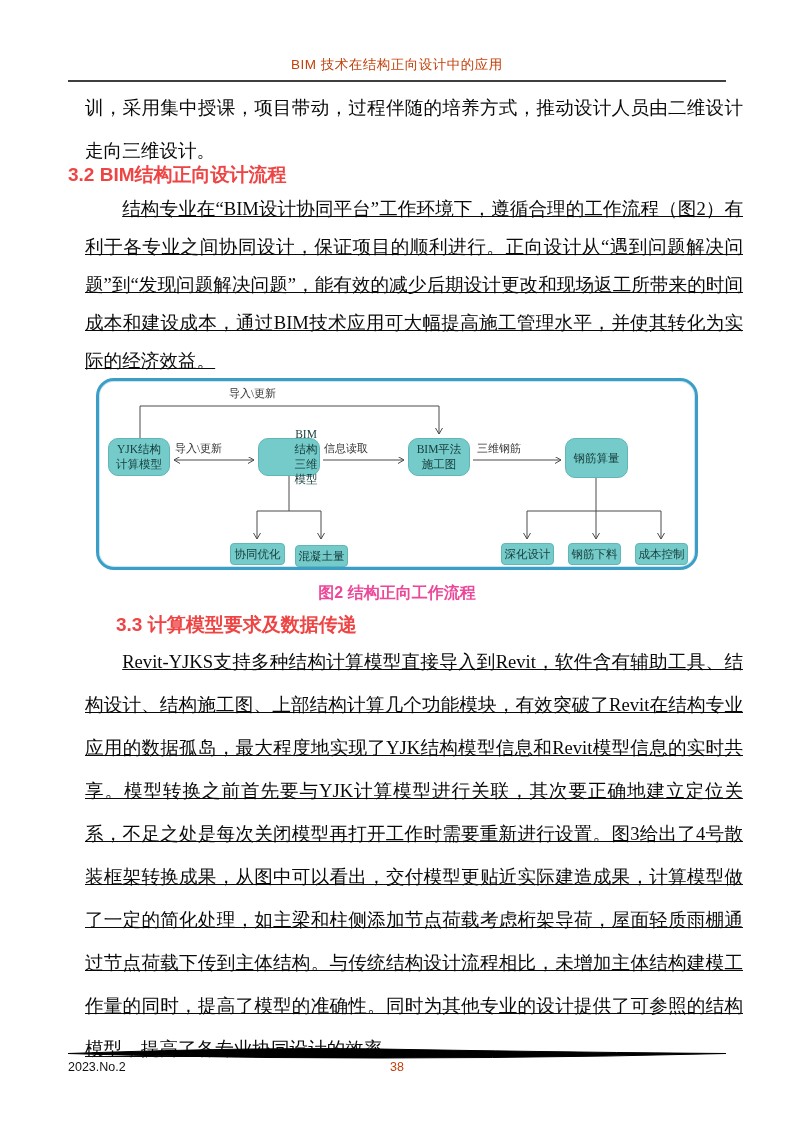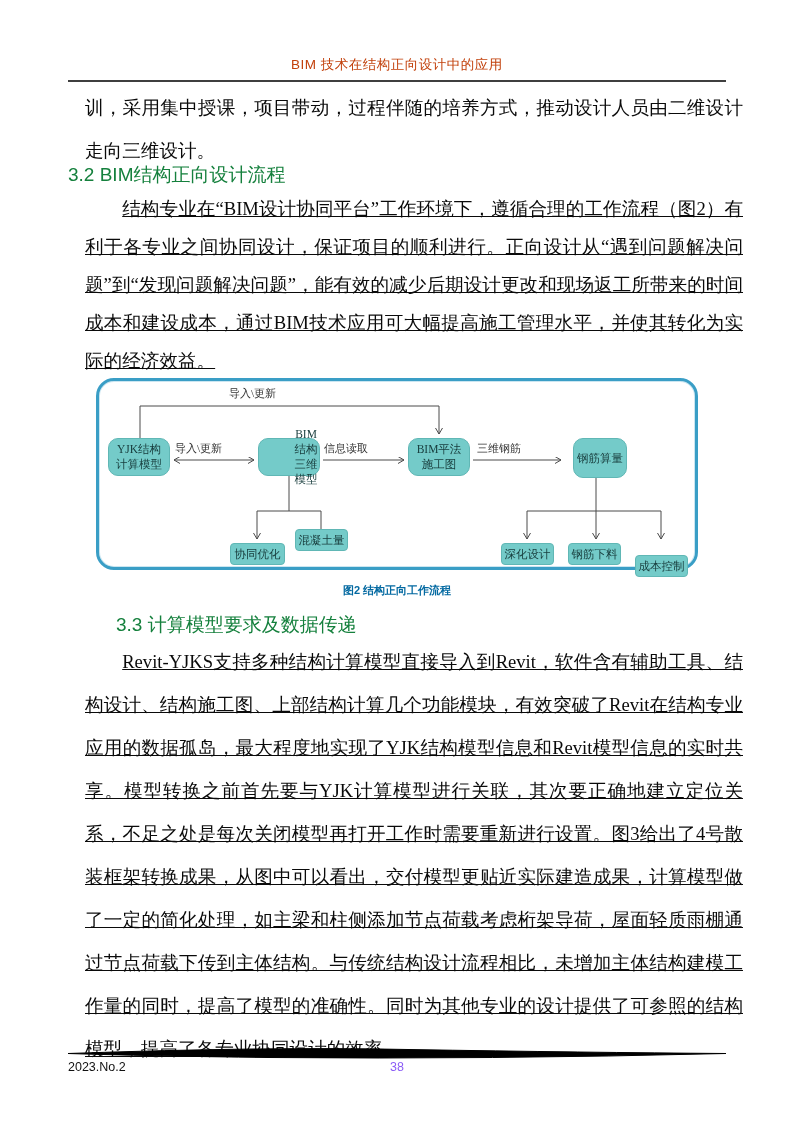--- a/index.html
+++ b/index.html
@@ -20,66 +20,66 @@
     position:absolute;left:68px;width:658px;text-align:justify;
     font-size:18.6px;line-height:43px;color:#0a0a0a;margin-left:17px;
   }
   .para.indent{text-indent:2em;text-decoration:underline;}
   .p0{top:86px;line-height:43px;}
   .p1{top:190px;line-height:38px;}
   .p2{top:640px;line-height:43px;}
   .sec-h{
     position:absolute;left:68px;width:658px;
     font-family:"Liberation Sans","DejaVu Sans",sans-serif;
-    font-weight:normal;font-size:19px;color:#15803d;
+    font-weight:bold;font-size:19px;color:#ef4444;
   }
   .h32{top:162px;}
   .h33{top:612px;margin-left:48px;}
   .fig-caption{
     position:absolute;top:583px;left:68px;width:658px;text-align:center;
     font-family:"Liberation Sans","DejaVu Sans",sans-serif;
-    font-weight:600;font-size:11px;color:#0369a1;
+    font-weight:600;font-size:16px;color:#ec4899;
   }
   
   .flow{
     position:absolute;top:378px;left:96px;width:602px;height:192px;
     border:3px solid #3a9ec6;border-radius:18px;background:#fff;
     box-shadow:inset 0 0 0 1px rgba(140,200,225,.45);
     box-sizing:border-box;
   }
   .flow svg.wires{position:absolute;top:0;left:0;width:602px;height:192px;}
   .node{
     position:absolute;background:#74cbc9;border:1px solid #60b7b5;border-radius:10px;
     display:flex;align-items:center;justify-content:center;text-align:center;
     font-size:11.5px;line-height:15px;color:#173c3c;white-space:pre-line;
     box-sizing:border-box;
   }
   .node.small{border-radius:4px;font-size:11.5px;line-height:20px;}
   .n-yjk{left:9px;top:57px;width:62px;height:38px;}
   .n-bim3d{left:159px;top:57px;width:62px;height:38px;padding-left:34px;}
   .n-bimpf{left:309px;top:57px;width:62px;height:38px;}
-  .n-steel{left:466px;top:57px;width:54px;height:40px;margin-left:8px;}
+  .n-steel{left:466px;top:57px;width:63px;height:40px;}
   .n-collab{left:131px;top:162px;width:55px;height:22px;}
-  .n-concrete{left:196px;top:148px;width:53px;height:22px;}
+  .n-concrete{left:196px;top:164px;width:53px;height:22px;}
   .n-deepen{left:402px;top:162px;width:53px;height:22px;}
   .n-rebarcut{left:469px;top:162px;width:53px;height:22px;}
-  .n-cost{left:536px;top:162px;width:53px;height:22px;margin-top:12px;}
+  .n-cost{left:536px;top:162px;width:53px;height:22px;}
   .wire-label{
     position:absolute;font-size:11px;color:#333;
     font-family:"Liberation Serif","DejaVu Serif",serif;
   }
   .lab-top{left:130px;top:5px;width:130px;}
   .lab-import{left:76px;top:60px;width:80px;}
   .lab-info{left:225px;top:60px;width:80px;}
   .lab-rebar3d{left:378px;top:60px;width:80px;}
   
   .foot-bar{position:absolute;top:1046px;left:68px;width:658px;height:12px;}
   .foot-page{
     position:absolute;top:1060px;left:68px;width:658px;text-align:center;
-    font-family:"Liberation Sans","DejaVu Sans",sans-serif;font-size:12.5px;color:#8b5cf6;
+    font-family:"Liberation Sans","DejaVu Sans",sans-serif;font-size:12.5px;color:#c2410c;
   }
   .foot-issue{
     position:absolute;top:1060px;left:68px;width:658px;text-align:left;
     font-family:"Liberation Sans","DejaVu Sans",sans-serif;font-size:12.5px;color:#111;
   }
 </style>
 </head>
 <body>
 
 <div class="page">

